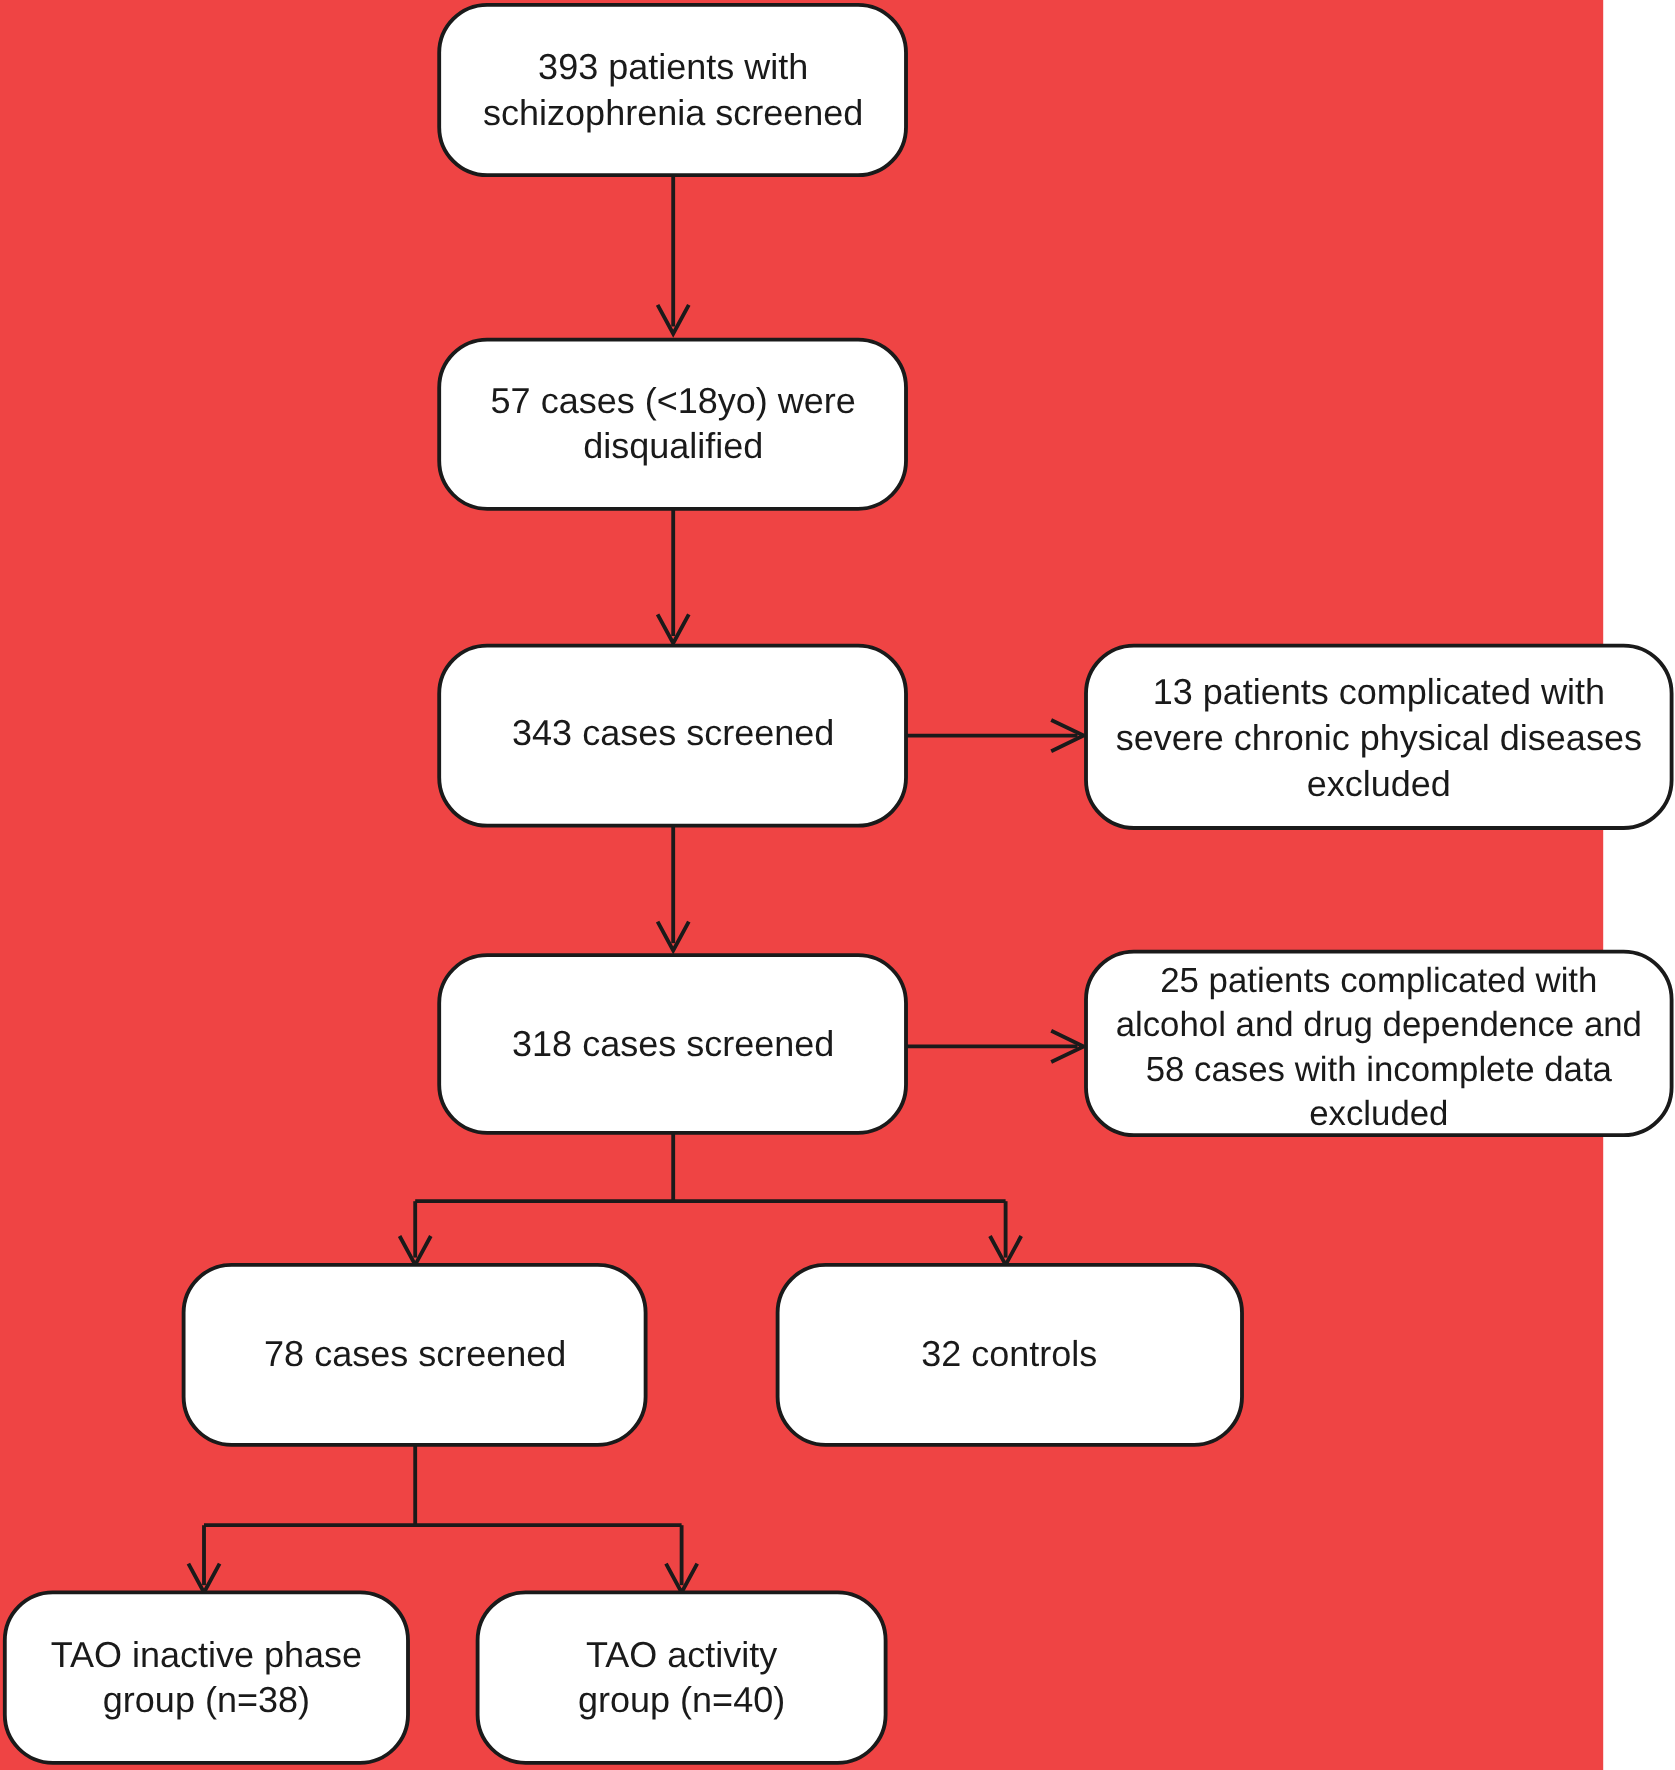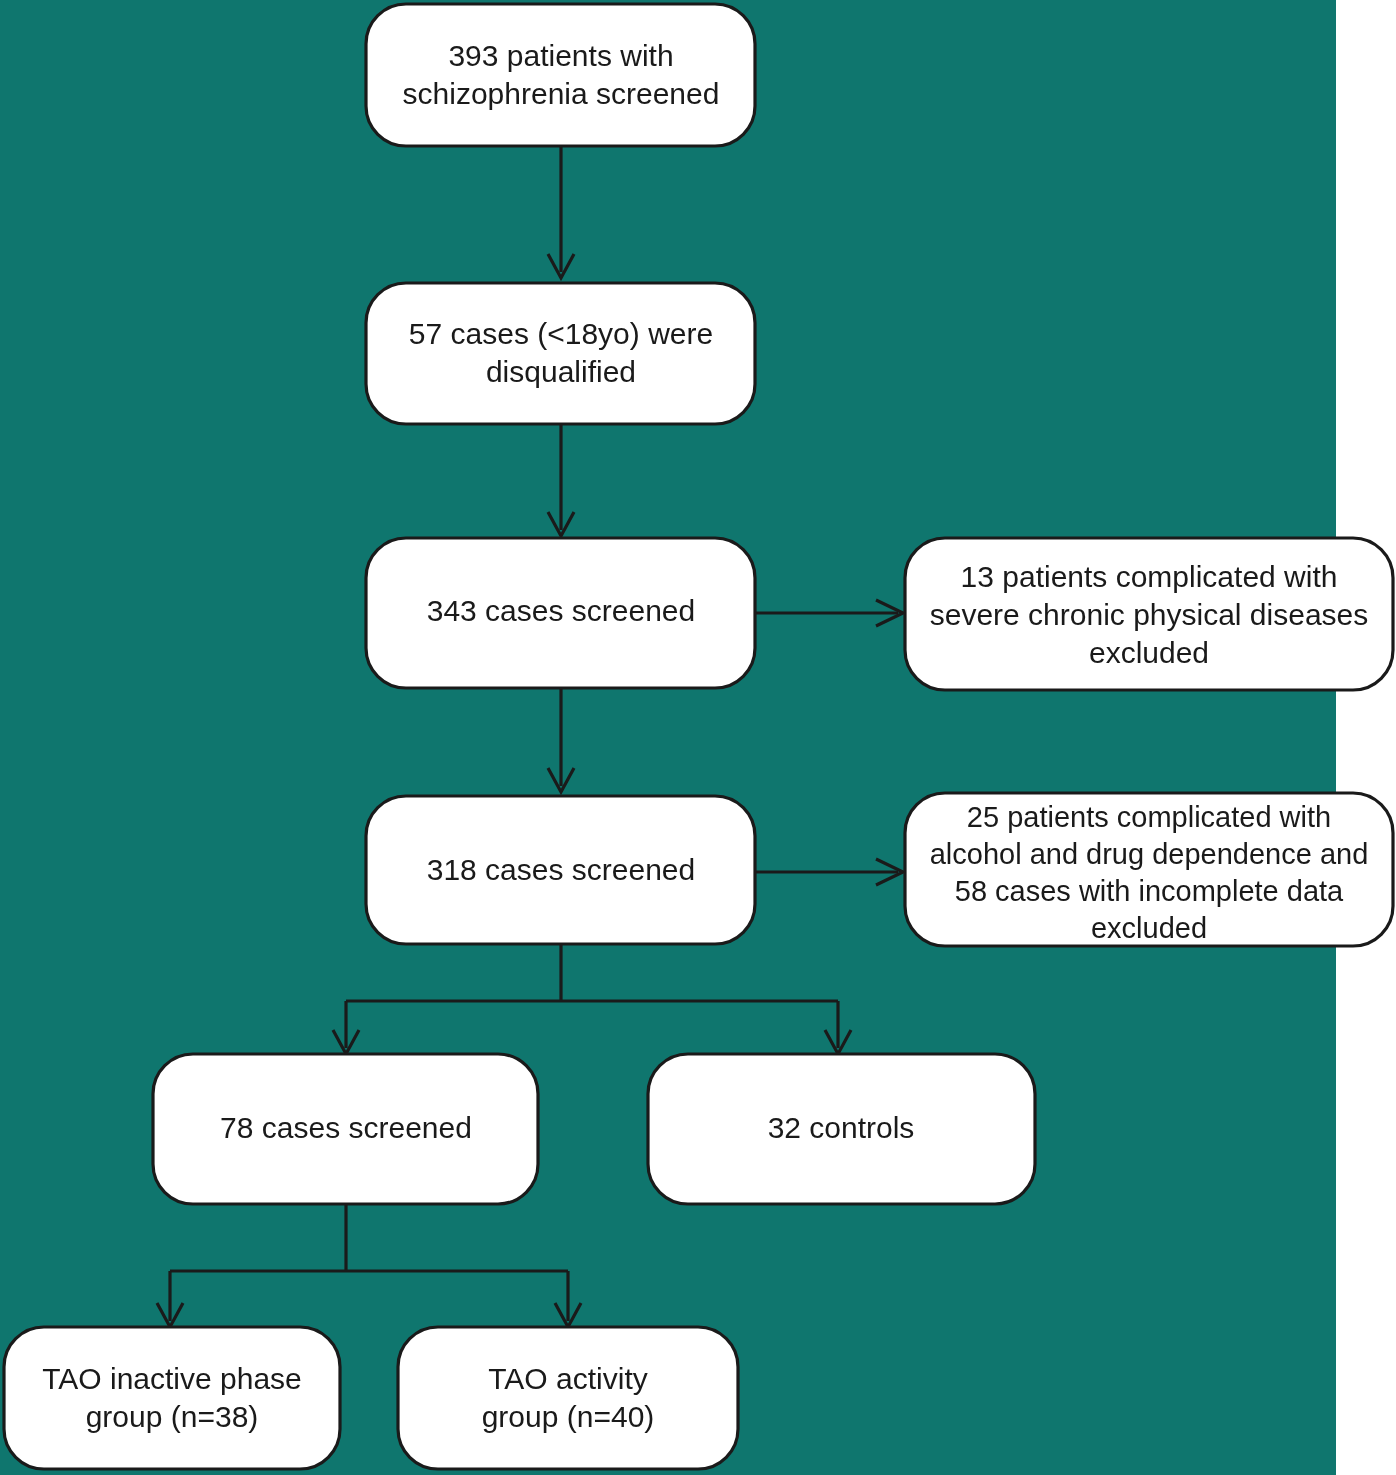--- a/index.html
+++ b/index.html
@@ -10,21 +10,21 @@
   body {
     width: 1396px;
     height: 1475px;
     font-family: "Liberation Sans", sans-serif;
     overflow: hidden;
   }
   #flowchart-root {
     position: relative;
     width: 1336px;
     height: 1475px;
-    background: #0f766e;
+    background: #ef4444;
   }
   svg#flow-svg {
     display: block;
     width: 1396px;
     height: 1475px;
   }
   .node-shape {
     fill: #ffffff;
     stroke: #1a1a1a;
     stroke-width: 3.2;

